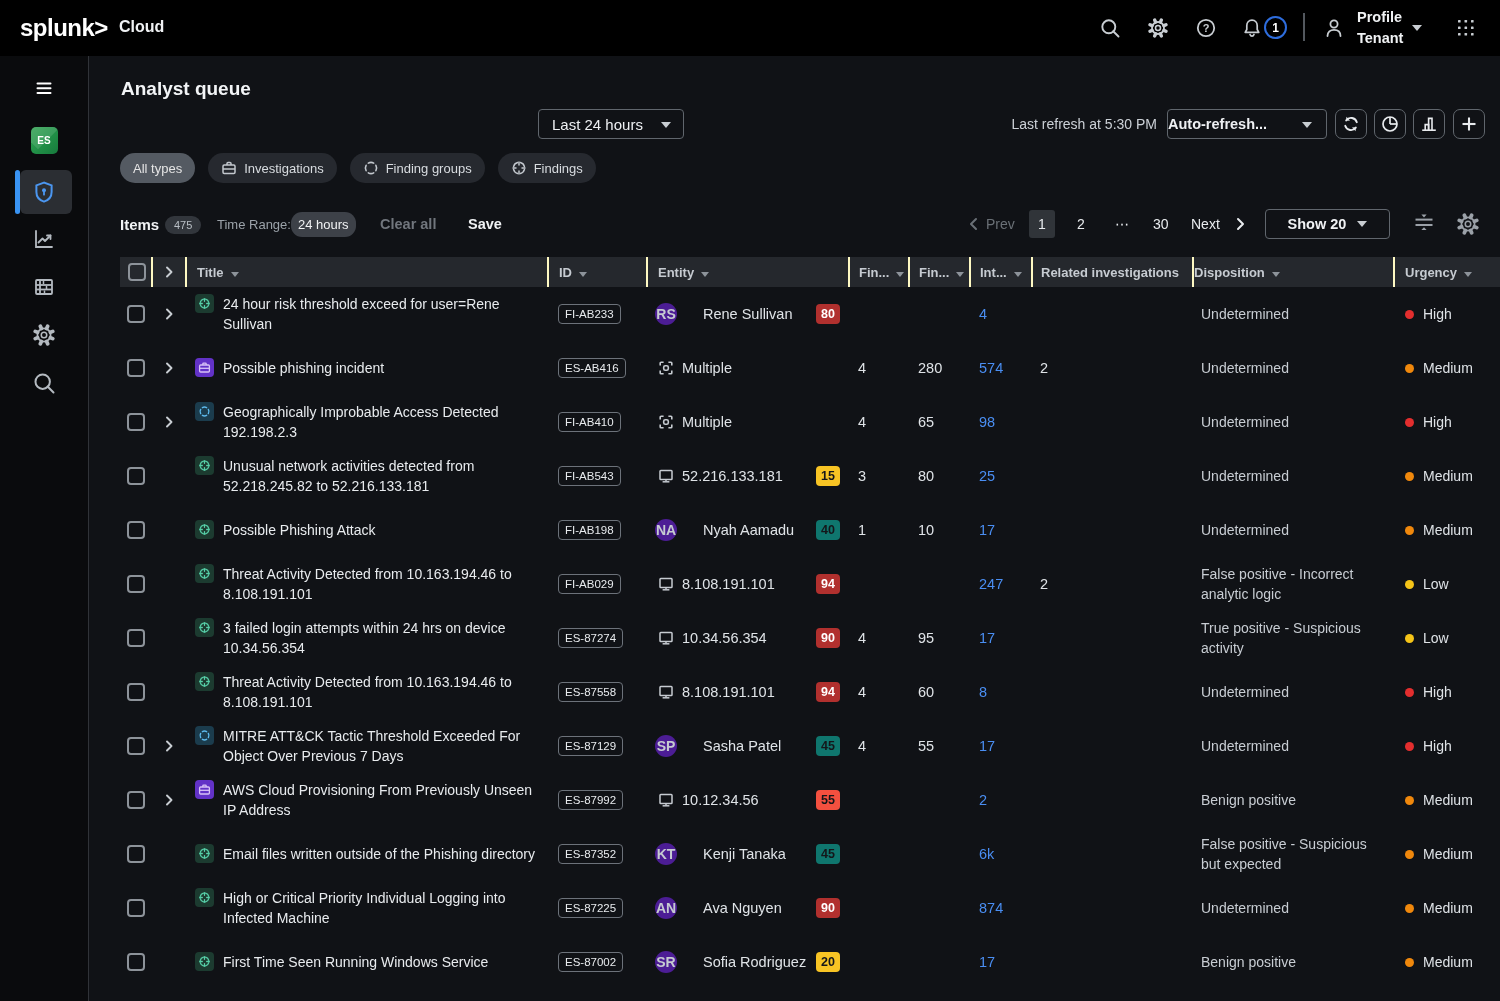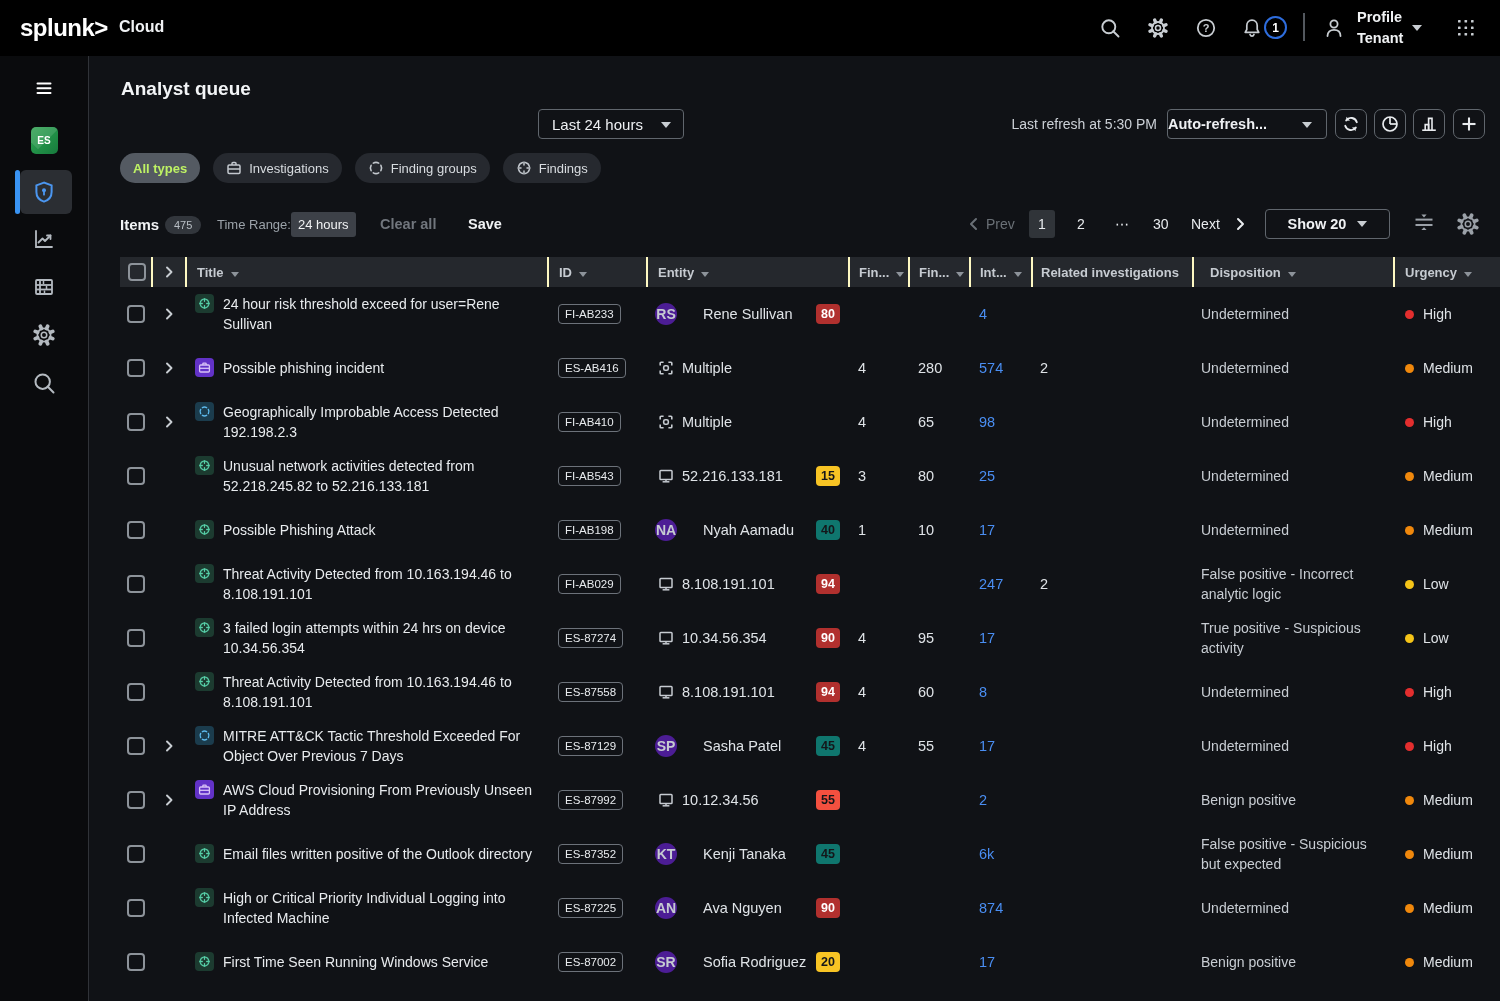--- a/index.html
+++ b/index.html
@@ -40,28 +40,28 @@
   .sel-time .caret { position:absolute; right:12px; top:12px; }
   .lastref { position:absolute; top:60px; left:887px; width:180px; text-align:right; color:#ccd1d7; font-size:14px; }
   .sel-auto { left:1077px; top:53px; width:160px; font-weight:bold; font-size:14.5px; }
   .sel-auto .caret { position:absolute; right:14px; top:12px; }
   .icbtn { position:absolute; top:53px; width:32px; height:30px; border:1px solid #60666d;
     border-radius:7px; display:flex; align-items:center; justify-content:center; color:#e8ebee; }
   .pills { position:absolute; left:30px; top:97px; height:30px; display:flex; }
   .pill { height:30px; border-radius:15px; background:#26292f; color:#d8dce0; font-size:13px;
     display:flex; align-items:center; padding:0 13px; margin-right:13px; }
   .pill svg { color:#c3c8ce; margin-right:7px; }
-  .pill.active { background:#545a62; color:#bef264; font-weight:bold; padding:2px 13px; }
+  .pill.active { background:#545a62; color:#e5e5e5; font-weight:normal; padding:2px 13px; }
   .toolbar { position:absolute; left:30px; top:152px; width:1380px; height:32px; }
   .items-lbl { position:absolute; left:0; top:8px; color:#f0f2f4; font-size:15px; font-weight:bold; }
   .items-badge { position:absolute; left:45px; top:8px; background:#32363c; color:#b9bfc5;
     font-size:11px; border-radius:9px; padding:3px 9px; }
   .tr-lbl { position:absolute; left:97px; top:9px; color:#9ba2a9; font-size:13px; }
   .tr-chip { position:absolute; left:171px; top:4px; background:#3d4148; color:#f0f2f4;
-    font-size:13px; border-radius:3px; padding:5px 7px; }
+    font-size:13px; border-radius:11px; padding:5px 7px; }
   .clear { position:absolute; left:260px; top:8px; color:#71767d; font-size:14.5px; font-weight:bold; }
   .save { position:absolute; left:348px; top:8px; color:#f0f2f4; font-size:14.5px; font-weight:bold; }
   .pag-item { position:absolute; top:2px; height:28px; display:flex; align-items:center; font-size:14px; color:#e8ebee; }
   .page-active { background:#303439; border-radius:3px; justify-content:center; }
   .show20 { position:absolute; left:1145px; top:1px; width:125px; height:30px; border:1px solid #60666d;
     border-radius:4px; display:flex; align-items:center; justify-content:center;
     color:#f0f2f4; font-size:14.5px; font-weight:bold; }
   .show20 .caret { margin-left:11px; }
   .tool-ic { position:absolute; top:5px; color:#9ba1a8; }
   table { position:absolute; left:30px; top:201px; width:1380px; border-collapse:collapse; table-layout:fixed; }
@@ -361,21 +361,21 @@
                 <path d="M6 3.5 L10.5 8 L6 12.5" stroke="currentColor" stroke-width="1.9" stroke-linecap="round" stroke-linejoin="round"></path>
               </svg></span>
           </th>
       <th><span style="padding-left:10px">Title</span><span class="caret"></span></th>
       <th><span style="padding-left:10px">ID</span><span class="caret"></span></th>
       <th><span style="padding-left:10px">Entity</span><span class="caret"></span></th>
       <th><span style="padding-left:9px">Fin...</span><span class="caret"></span></th>
       <th><span style="padding-left:9px">Fin...</span><span class="caret"></span></th>
       <th><span style="padding-left:9px">Int...</span><span class="caret"></span></th>
       <th><span style="padding-left:8px">Related investigations</span></th>
-      <th><span style="padding-left:16px">Disposition</span><span class="caret"></span></th>
+      <th><span style="padding-left:0">Disposition</span><span class="caret"></span></th>
       <th style="border-right:none"><span style="padding-left:10px">Urgency</span><span class="caret"></span></th>
     </tr>
     </thead>
     <tbody>
 <tr>
 <td>
             <div class="cb"></div>
           </td>
 <td>
             <span class="chev"><svg width="16" height="16" viewBox="0 0 16 16" fill="none">
@@ -841,21 +841,21 @@
                   <path d="M10.77 7.56 A4.4 4.4 0 0 1 7.56 10.77" stroke="currentColor" stroke-width="1.3" stroke-linecap="round" fill="none"></path>
                   <path d="M5.44 10.77 A4.4 4.4 0 0 1 2.23 7.56" stroke="currentColor" stroke-width="1.3" stroke-linecap="round" fill="none"></path>
                   <path d="M2.23 5.44 A4.4 4.4 0 0 1 5.44 2.23" stroke="currentColor" stroke-width="1.3" stroke-linecap="round" fill="none"></path>
                   <path d="M7.56 2.23 A4.4 4.4 0 0 1 10.77 5.44" stroke="currentColor" stroke-width="1.3" stroke-linecap="round" fill="none"></path>
                   <line x1="11.30" y1="6.50" x2="8.70" y2="6.50" stroke="currentColor" stroke-width="1.3" stroke-linecap="round"></line>
                   <line x1="6.50" y1="11.30" x2="6.50" y2="8.70" stroke="currentColor" stroke-width="1.3" stroke-linecap="round"></line>
                   <line x1="1.70" y1="6.50" x2="4.30" y2="6.50" stroke="currentColor" stroke-width="1.3" stroke-linecap="round"></line>
                   <line x1="6.50" y1="1.70" x2="6.50" y2="4.30" stroke="currentColor" stroke-width="1.3" stroke-linecap="round"></line>
                 </svg>
               </span>
-              <span class="ttext">Email files written positive of the Outlook directory</span>
+              <span class="ttext">Email files written outside of the Phishing directory</span>
             </div>
           </td>
 <td><span class="idchip">ES-87352</span></td>
 <td>
             <div class="ecell">
               <span class="avatar">KT</span>
               <span class="ename">Kenji Tanaka</span>
               <span class="score sc-med">45</span>
             </div>
           </td>

